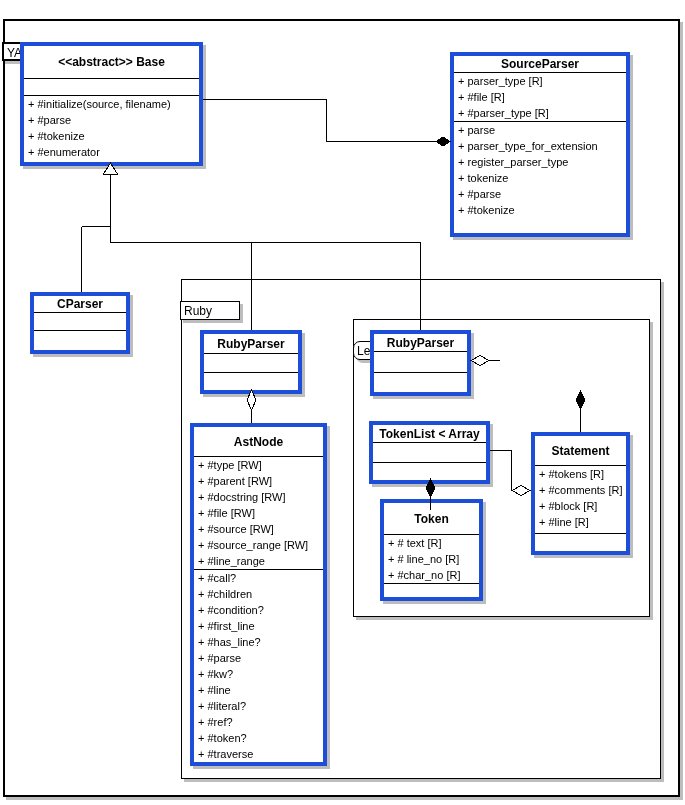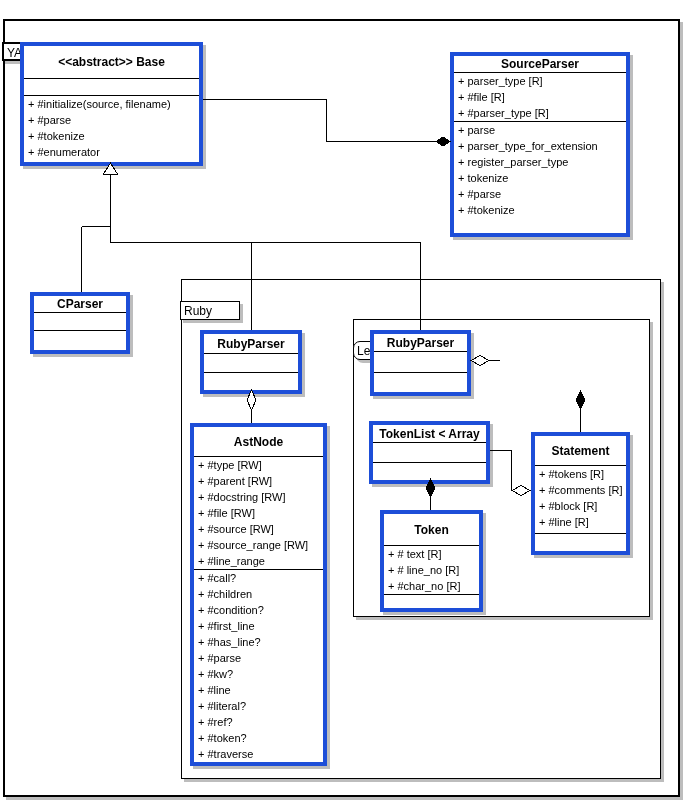--- a/index.html
+++ b/index.html
@@ -140,21 +140,21 @@
     <div class="cls-title" style="height:29px">Statement</div>
     <div class="cls-sec" style="min-height:68px">
         <div class="member">+ #tokens [R]</div>
         <div class="member">+ #comments [R]</div>
         <div class="member">+ #block [R]</div>
         <div class="member">+ #line [R]</div>
       </div>
     <div class="cls-sec" style="min-height:18px"></div>
   </div>
 
-  <div class="cls" style="left:380px;top:510px;width:103px;">
+  <div class="cls" style="left:380px;top:499px;width:103px;">
     <div class="cls-title" style="height:31px">Token</div>
     <div class="cls-sec" style="min-height:48px">
         <div class="member">+ # text [R]</div>
         <div class="member">+ # line_no [R]</div>
         <div class="member">+ #char_no [R]</div>
       </div>
     <div class="cls-sec" style="min-height:14px"></div>
   </div>
 
   <svg id="edges" width="685" height="805" xmlns="http://www.w3.org/2000/svg" shape-rendering="crispEdges">

